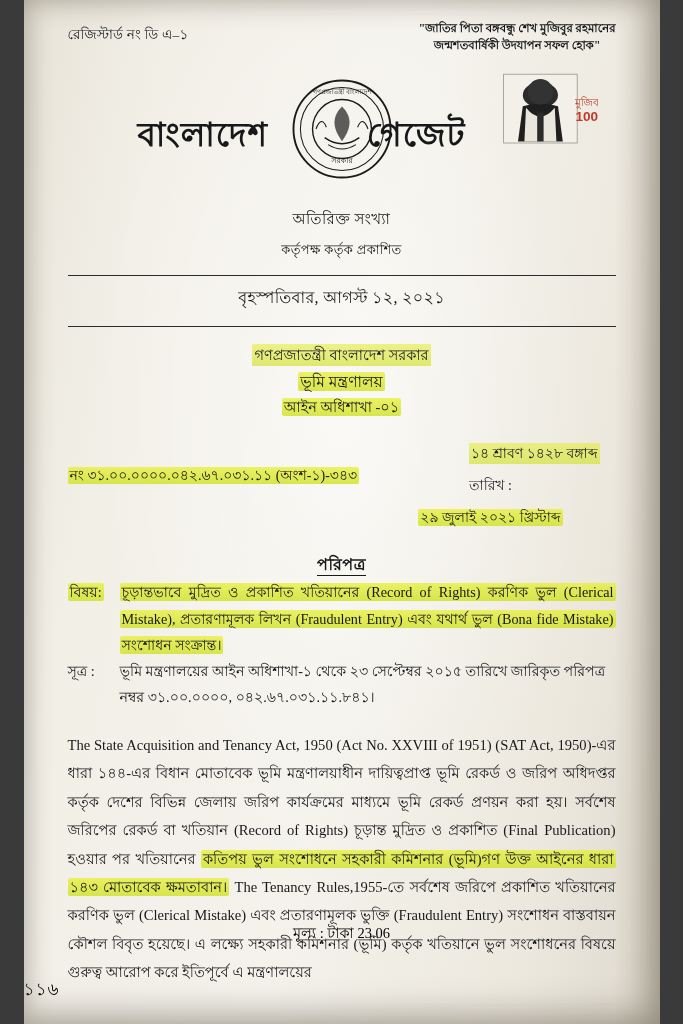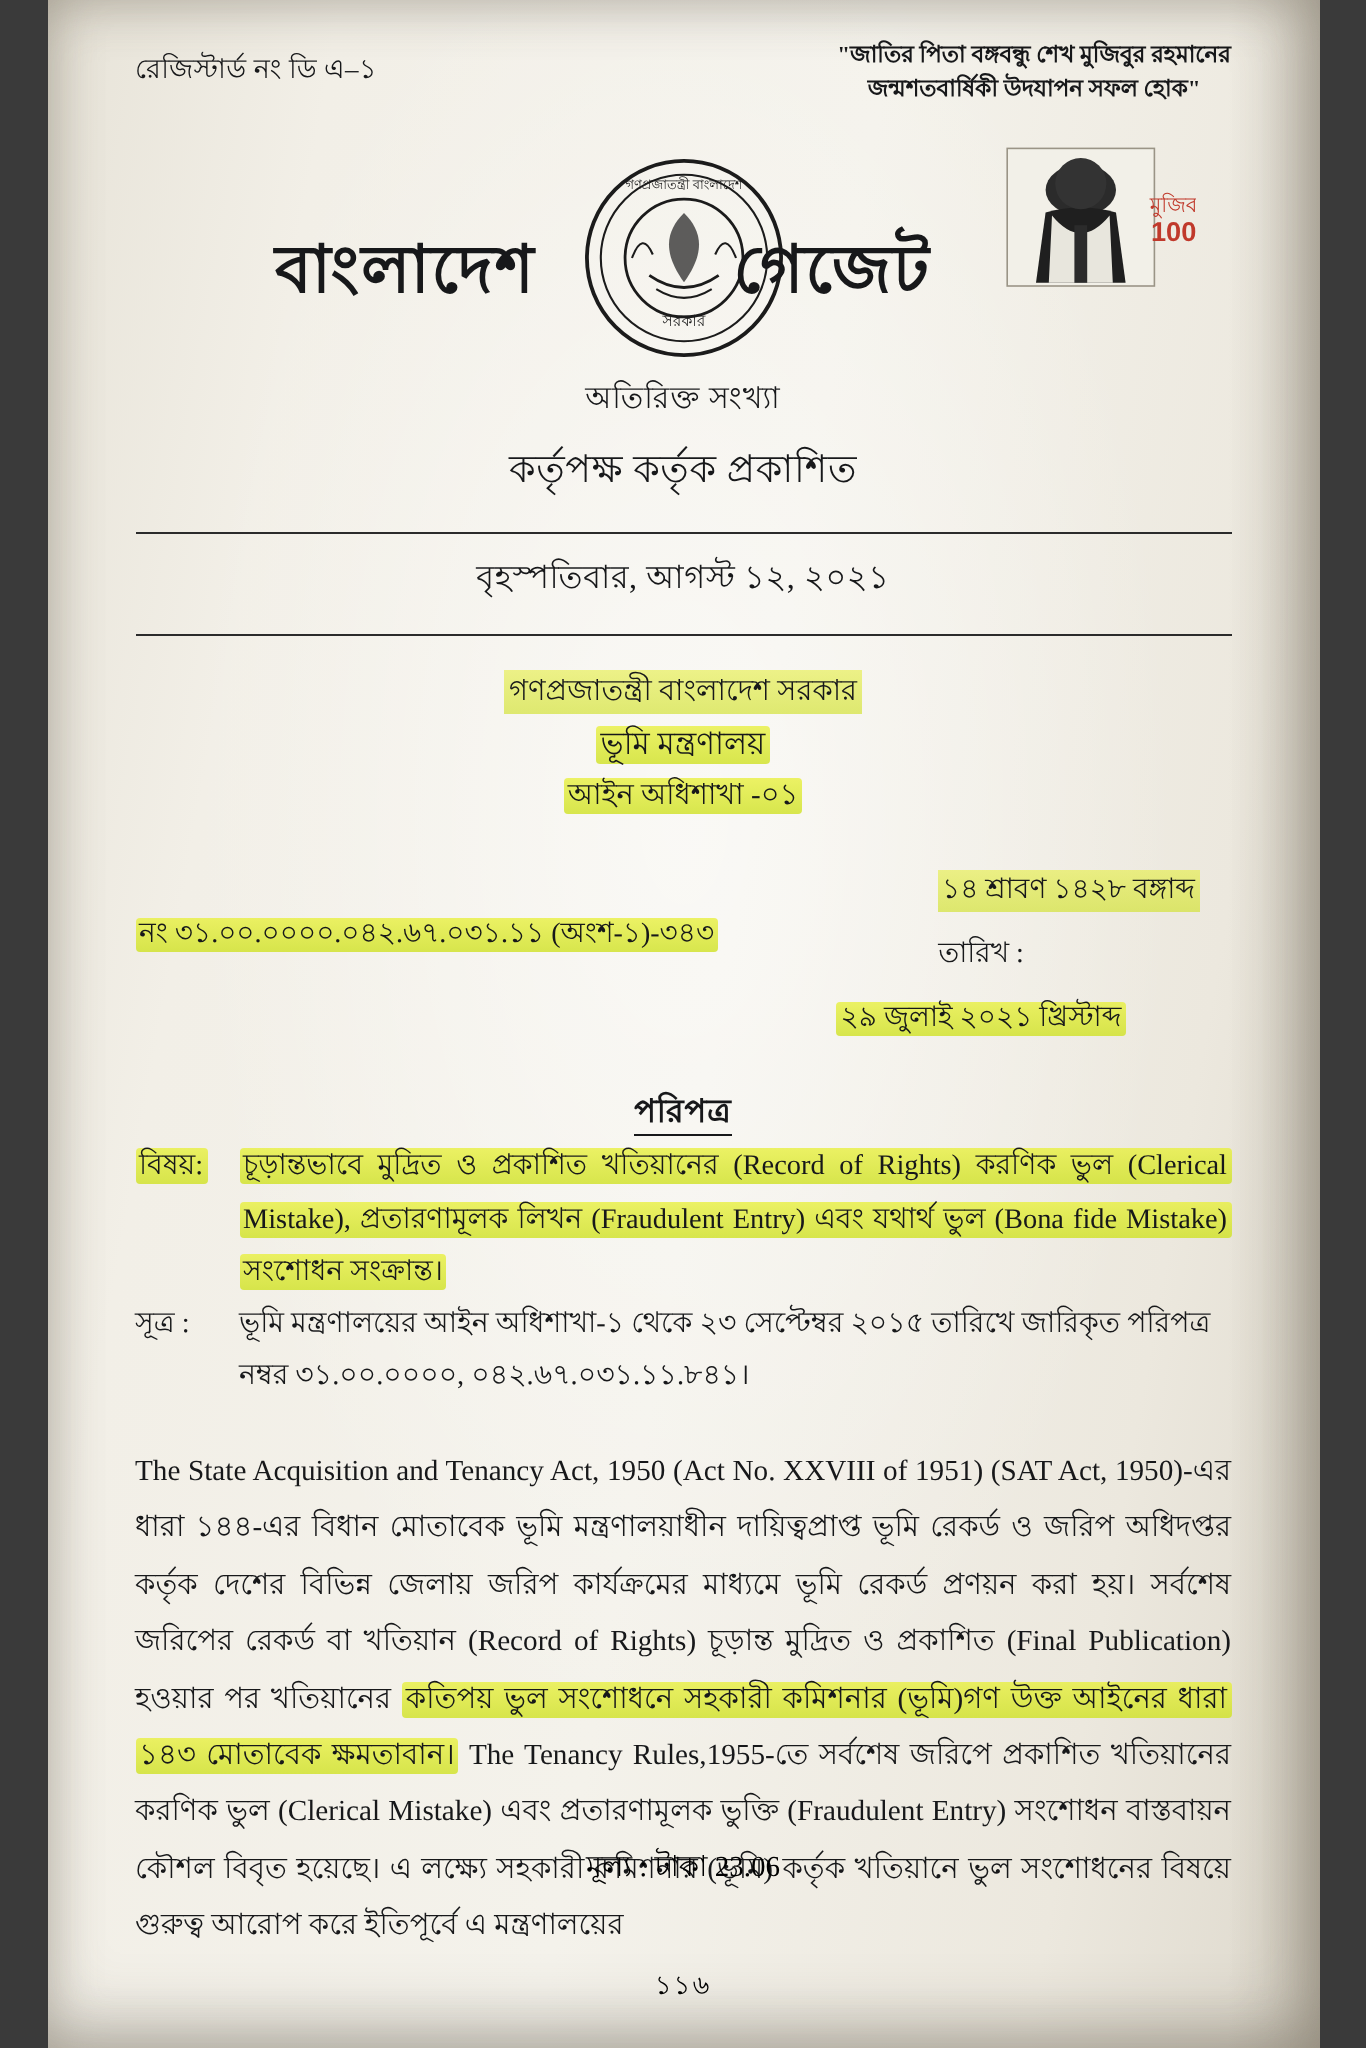--- a/index.html
+++ b/index.html
@@ -99,27 +99,28 @@
   .mujib-logo {
     position: absolute;
     right: 18px;
     top: 2px;
     width: 96px;
     height: 92px;
   }
 
   .sub-lines {
     text-align: center;
+    margin-top: 20px;
   }
   .sub-lines .l1 {
     font-size: 15px;
     letter-spacing: 0.5px;
   }
   .sub-lines .l2 {
-    font-size: 19px;
+    font-size: 13px;
     margin-top: 8px;
     letter-spacing: 0.3px;
   }
 
   .rule {
     border: none;
     border-top: 1.6px solid #2b2b2b;
     margin: 14px 0 0 0;
   }
   .rule.thin {
@@ -232,22 +233,22 @@
   }
   .footer-block .price {
     font-size: 14.5px;
     margin-top: 8px;
   }
   .page-number {
     position: absolute;
     left: 0;
     right: 0;
     bottom: 20px;
-    text-align: center;
-    font-size: 13px;
+    text-align: left;
+    font-size: 17px;
     letter-spacing: 1px;
   }
   .crease {
     position: absolute;
     top: 0; bottom: 0;
     width: 46px;
     right: 0;
     background: linear-gradient(90deg, rgba(140,132,112,0.0), rgba(140,132,112,0.20));
     pointer-events: none;
   }

